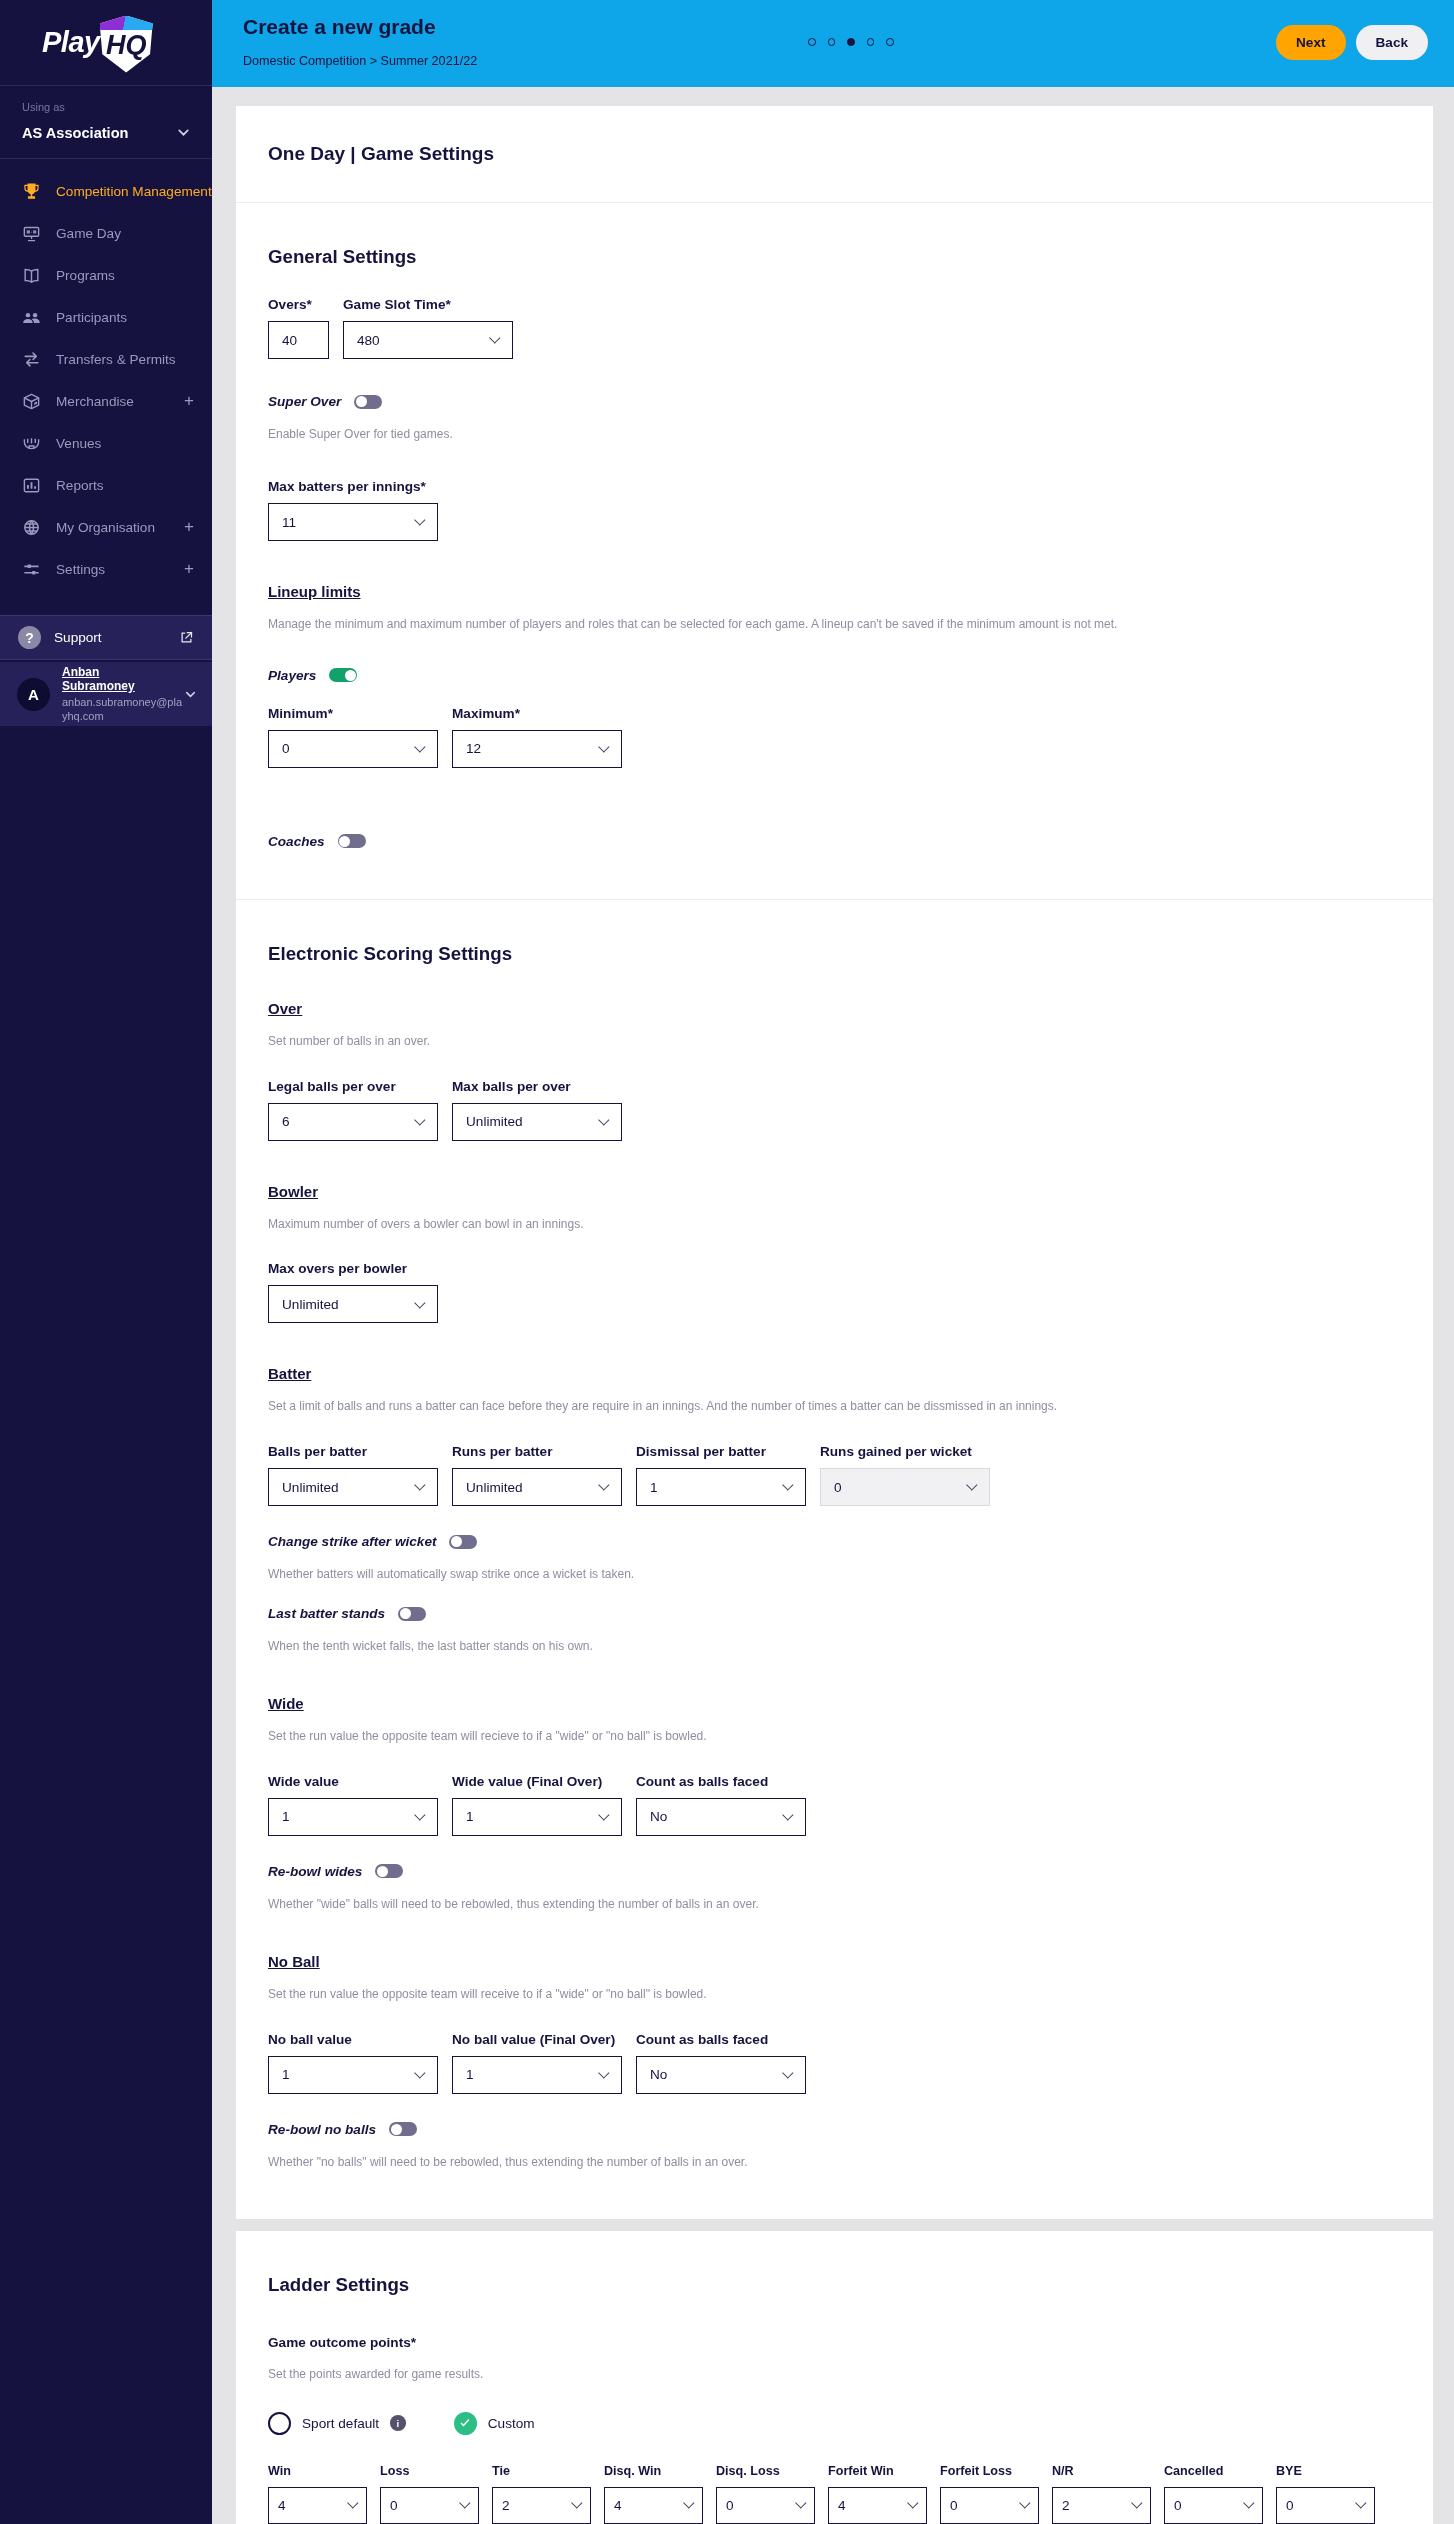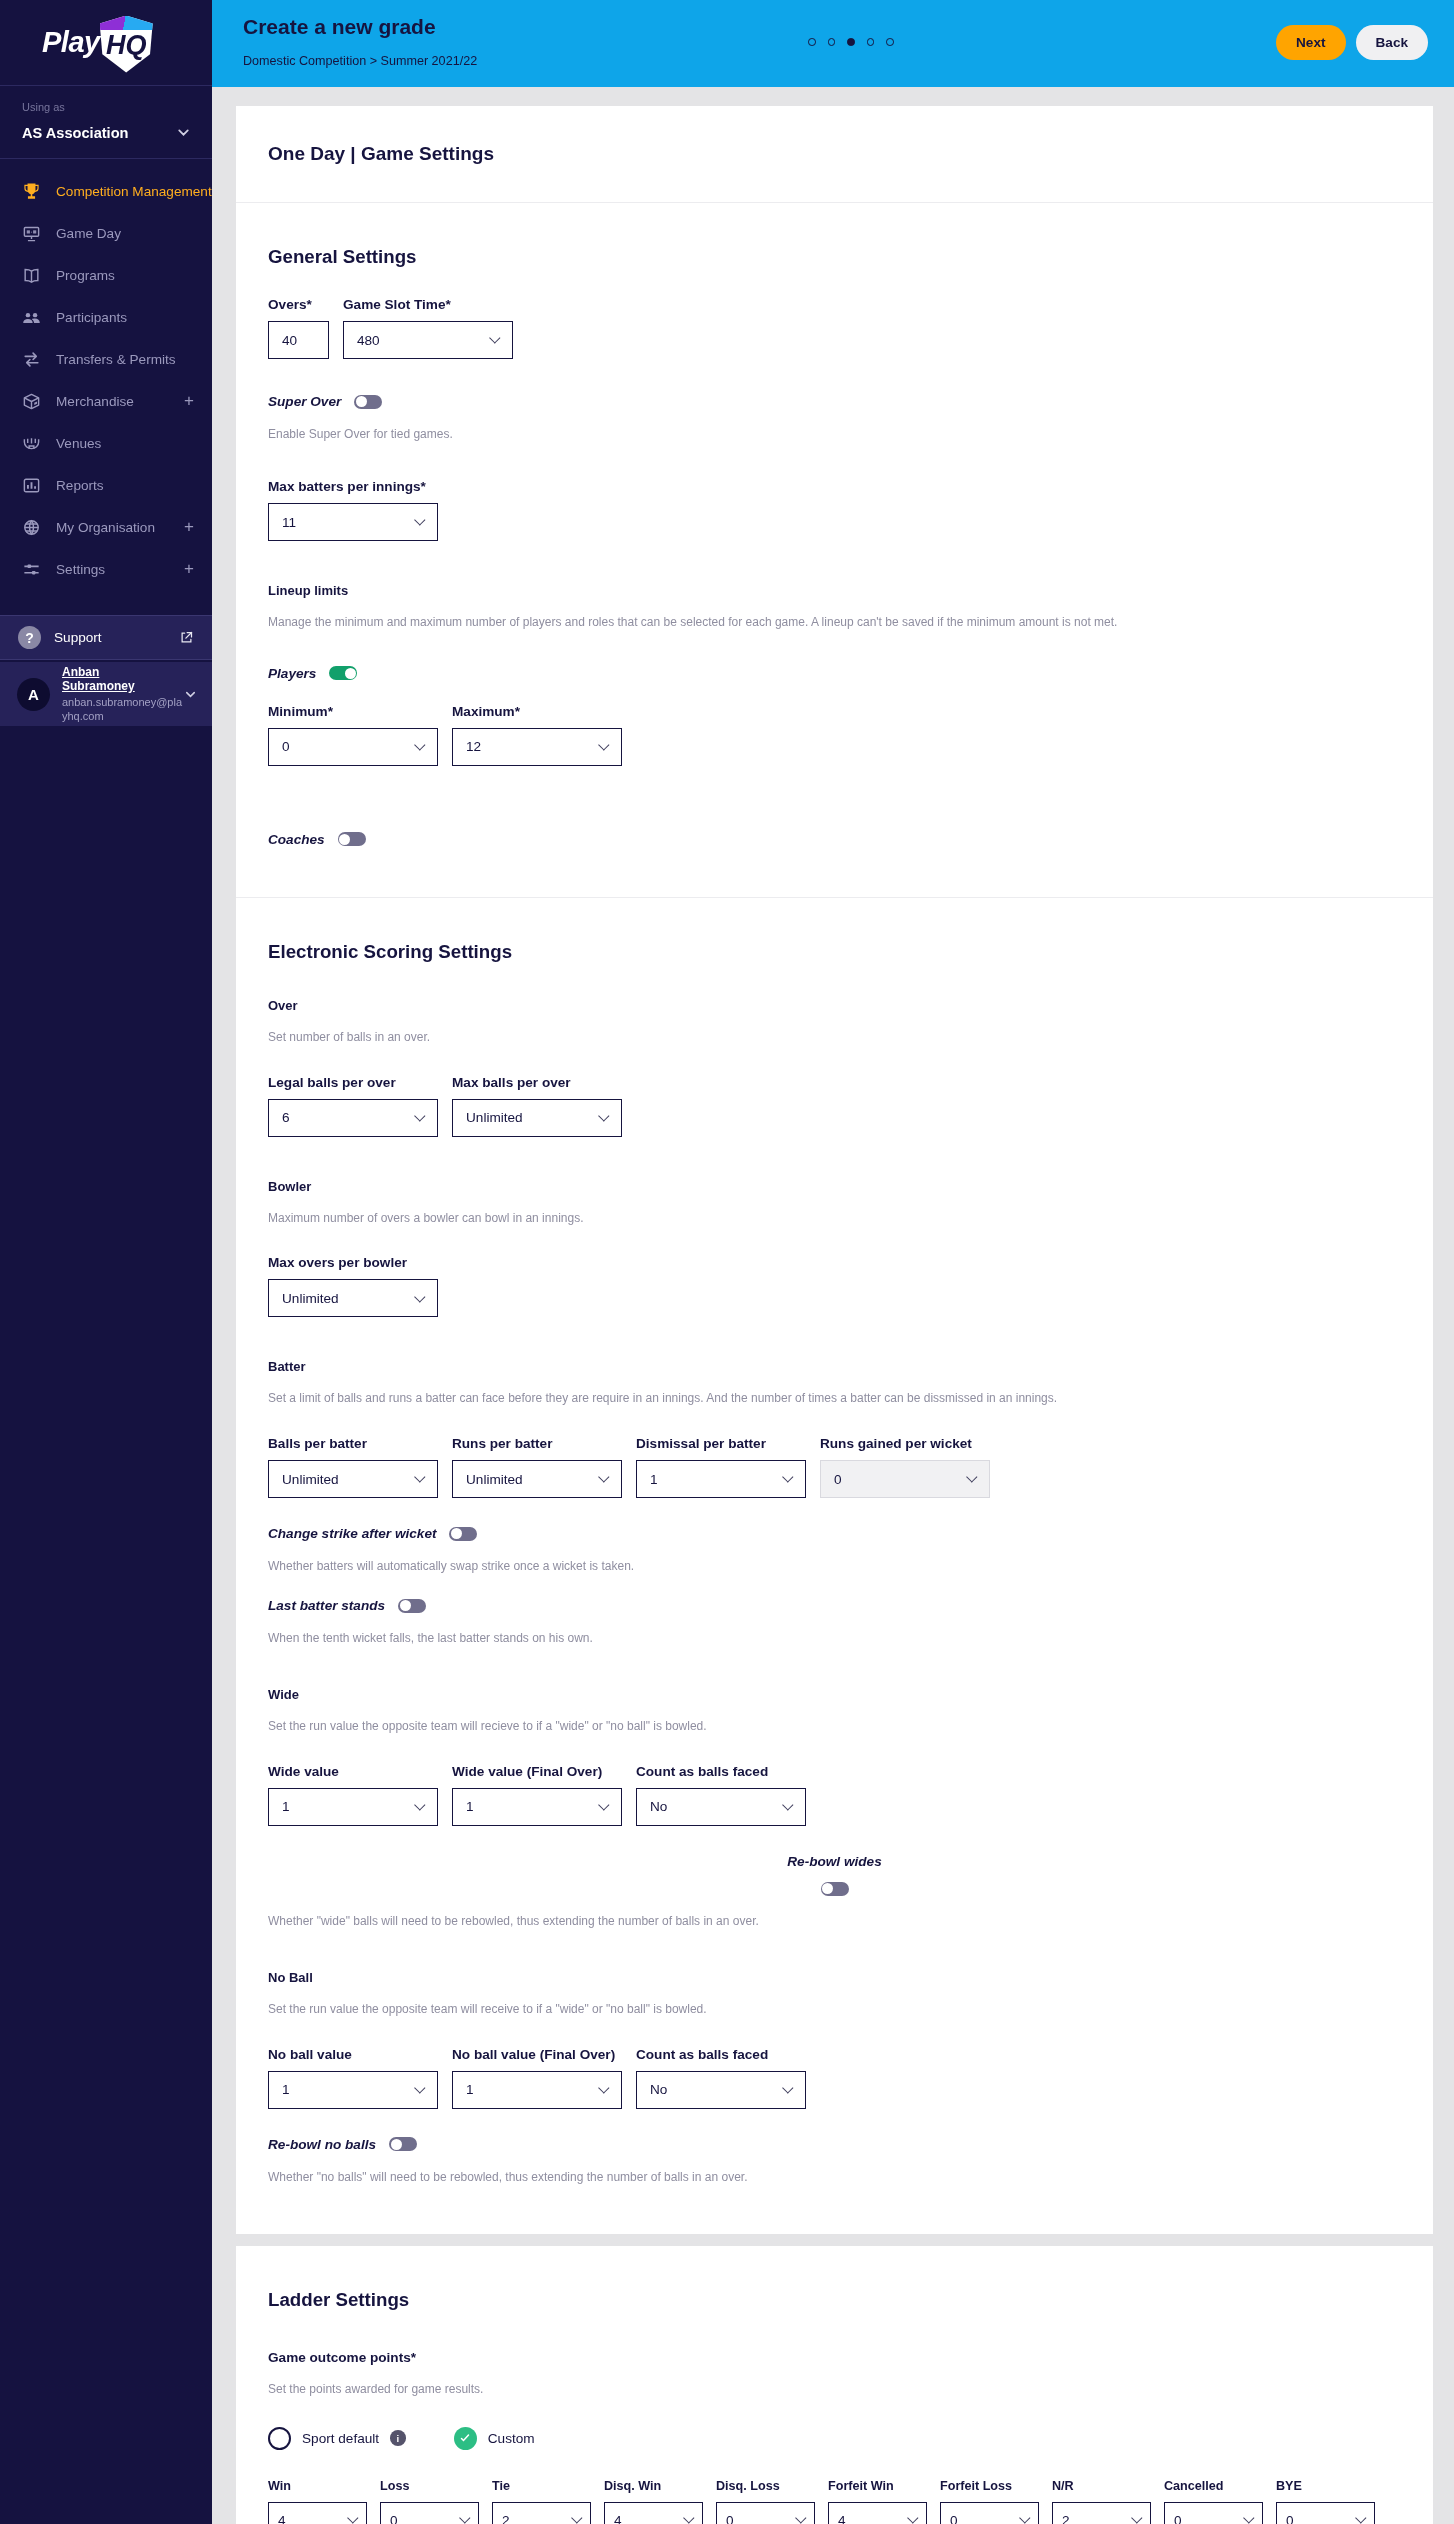--- a/index.html
+++ b/index.html
@@ -64,21 +64,21 @@
 
   
   .content { position:absolute; left:236px; top:106px; width:1197px; }
   .card { background:#fff; width:100%; }
   .card + .card { margin-top:12px; }
   .card-head { padding:37px 32px; border-bottom:1px solid #ECECEF; }
   .card-head h1 { margin:0; font-size:19px; font-weight:bold; }
   .section { padding:43px 32px 50px; }
   .section.bt { border-top:1px solid #ECECEF; }
   h2.sec { margin:0; font-size:18.7px; font-weight:bold; }
-  h3.sub { margin:42px 0 0; font-size:13px; font-weight:bold; }
+  h3.sub { margin:42px 0 0; font-size:15px; font-weight:bold;text-decoration:underline; }
   h3.sub.first { margin-top:35px; }
   .help { font-size:12px; color:#8F8EA0; margin-top:16px; line-height:1.4; }
   .field-row { display:flex; gap:14px; margin-top:29px; align-items:flex-end; }
   .flabel { font-size:13.6px; font-weight:bold; margin-bottom:9px; }
   .select, .tinput {
     width:170px; height:38px; border:1.5px solid #16143F; background:#fff;
     display:flex; align-items:center; justify-content:space-between; padding:0 13px; font-size:13.6px; color:#16143F;
   }
   .tinput { width:61px; }
   .select .chev { width:7.6px; height:7.6px; border-right:1.5px solid #3E3D5C; border-bottom:1.5px solid #3E3D5C;
@@ -461,21 +461,21 @@
           </div>
         </div>
         <div class="field">
           <div class="flabel">Count as balls faced</div>
           <div class="select">
             <span>No</span>
             <span class="chev"></span>
           </div>
         </div>
       </div>
-      <div class="toggle-row" style="margin-top:28px;flex-direction:column;">
+      <div class="toggle-row" style="margin-top:28px;">
         <span class="toggle-label">Re-bowl wides</span>
         <span class="toggle">
             <span class="knob"></span>
           </span>
       </div>
       <div class="thelp">Whether "wide" balls will need to be rebowled, thus extending the number of balls in an over.</div>
 
       <h3 class="sub">No Ball</h3>
       <div class="help">Set the run value the opposite team will receive to if a "wide" or "no ball" is bowled.</div>
       <div class="field-row">

